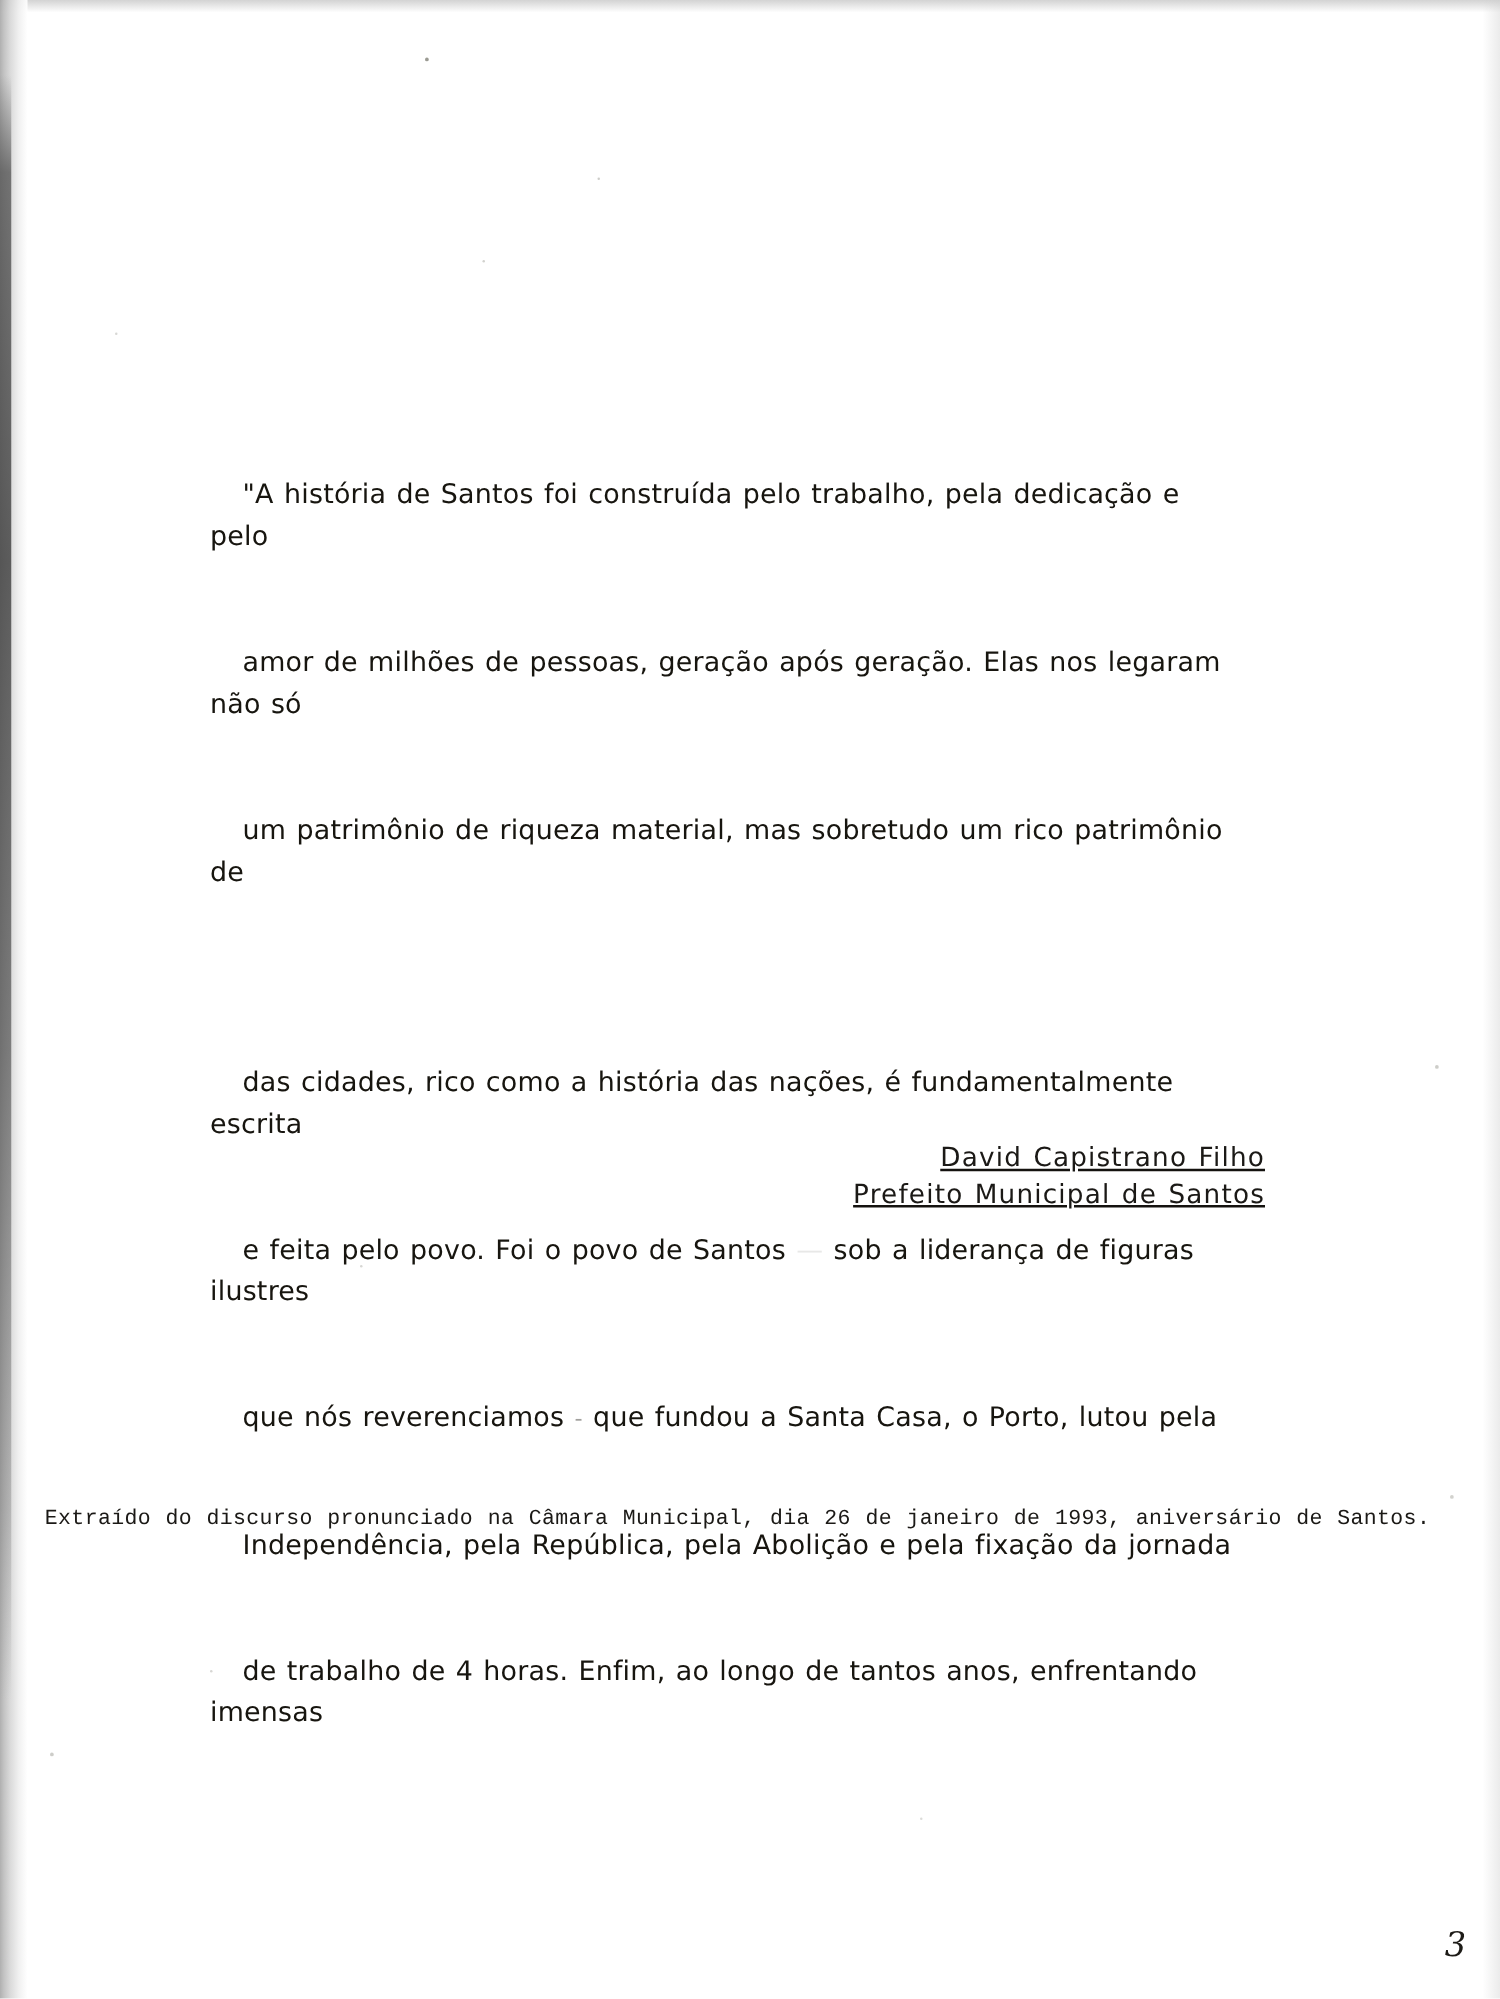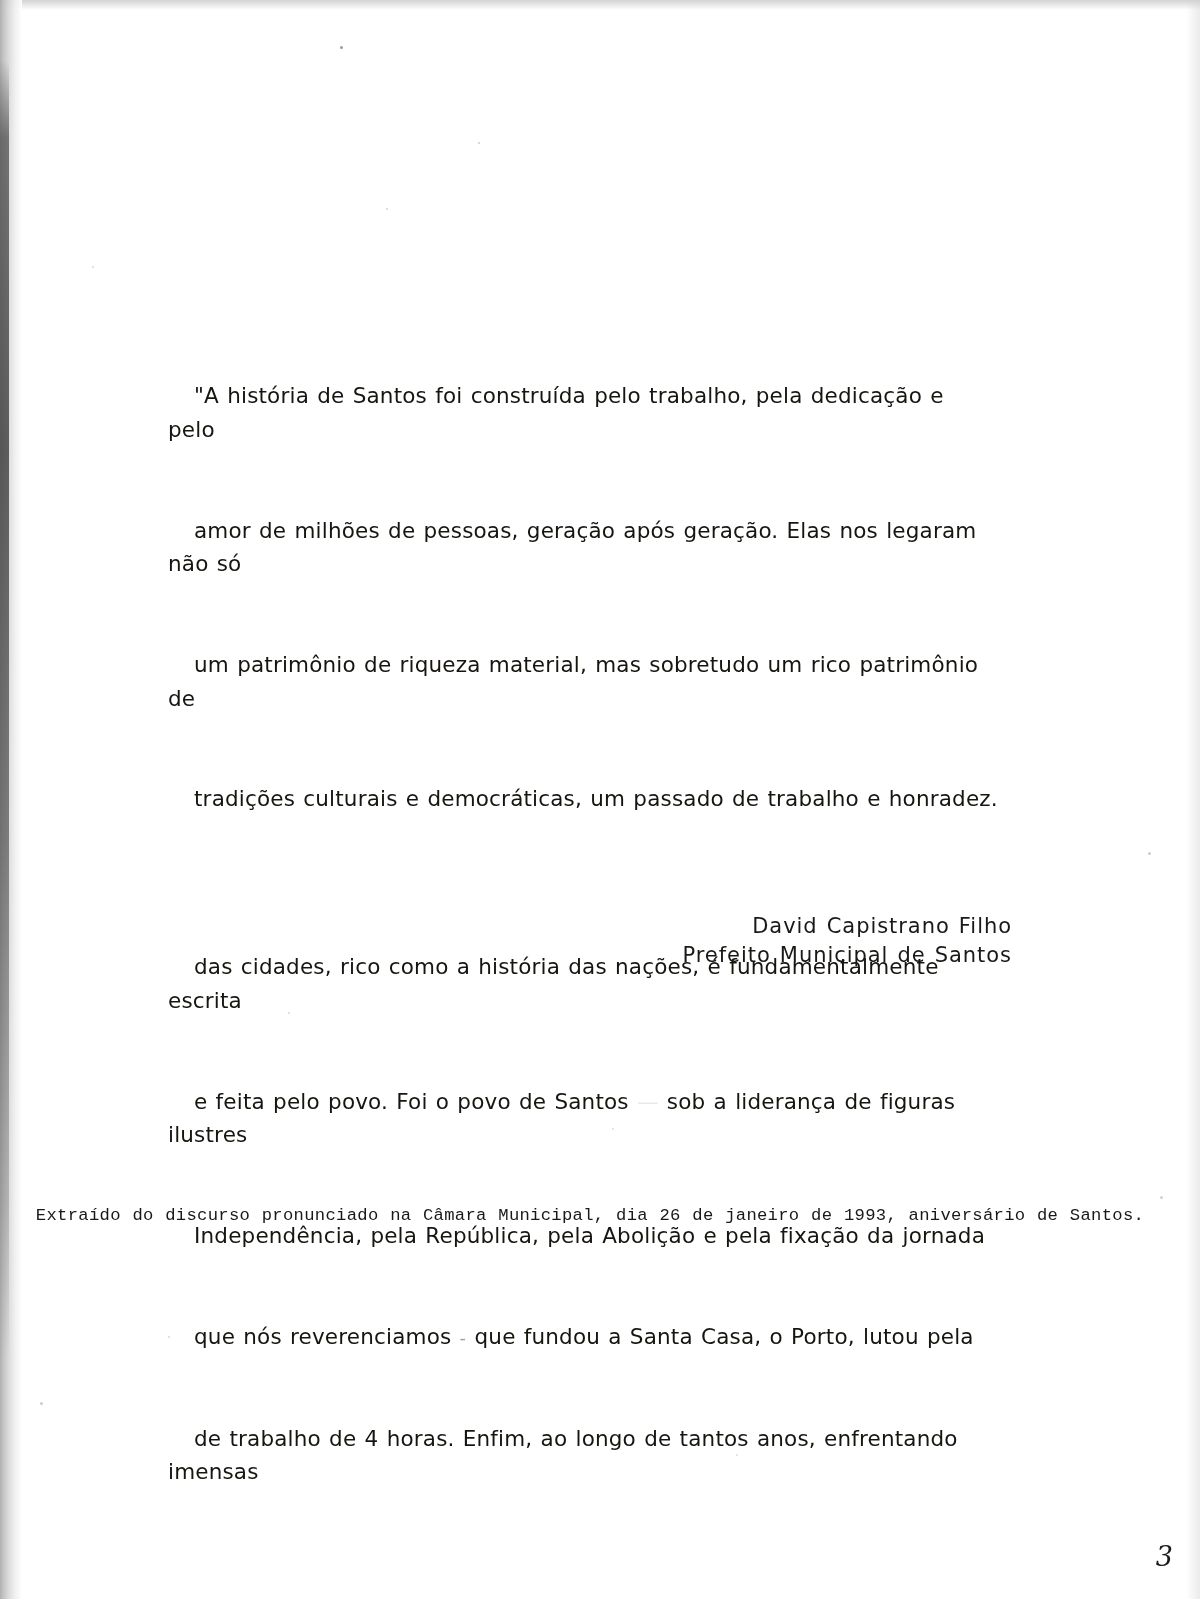--- a/index.html
+++ b/index.html
@@ -99,20 +99,21 @@
     font-size: 18px;
   }
 
   
   #signature {
     position: absolute;
     left: 0;
     top: 912px;
     width: 1012px;
     text-align: right;
+    text-decoration: underline;
   }
   #signature .sig-line {
     display: block;
     font-family: "DejaVu Sans", sans-serif;
     font-size: 21px;
     line-height: 29px;
     letter-spacing: .95px;
     word-spacing: 1.5px;
     color: #1b1916;
   }
@@ -163,28 +164,27 @@
   <div class="speck" style="left:168px;top:1336px;width:2px;height:2px;opacity:.4;"></div>
   <div class="speck" style="left:40px;top:1402px;width:3px;height:3px;opacity:.5;"></div>
   <div class="speck" style="left:736px;top:1454px;width:2px;height:2px;opacity:.35;"></div>
 
   <div id="quote-block">
 
     <p class="para">
       <span class="ln">"A história de Santos foi construída pelo trabalho, pela dedicação e pelo</span>
       <span class="ln">amor de milhões de pessoas, geração após geração. Elas nos legaram não só</span>
       <span class="ln">um patrimônio de riqueza material, mas sobretudo um rico patrimônio de</span>
-      <span class="ln">tradições culturais e democráticas, um passado de trabalho e honradez.</span>
     </p>
 
     <p class="para">
       <span class="ln">das cidades, rico como a história das nações, é fundamentalmente escrita</span>
       <span class="ln"><span>e feita pelo povo. Foi o povo de Santos </span><span class="ghost-dash">—</span><span> sob a liderança de figuras ilustres</span></span>
+      <span class="ln"><span>que nós reverenciamos </span><span class="faint-dash">-</span><span> que fundou a Santa Casa, o Porto, lutou pela</span></span>
       <span class="ln">Independência, pela República, pela Abolição e pela fixação da jornada</span>
-      <span class="ln"><span>que nós reverenciamos </span><span class="faint-dash">-</span><span> que fundou a Santa Casa, o Porto, lutou pela</span></span>
       <span class="ln">de trabalho de 4 horas. Enfim, ao longo de tantos anos, enfrentando imensas</span>
       
       
     </p>
 
   </div>
 
   <div id="signature">
     <span class="sig-line">David Capistrano Filho</span>
     <span class="sig-line">Prefeito Municipal de Santos</span>

